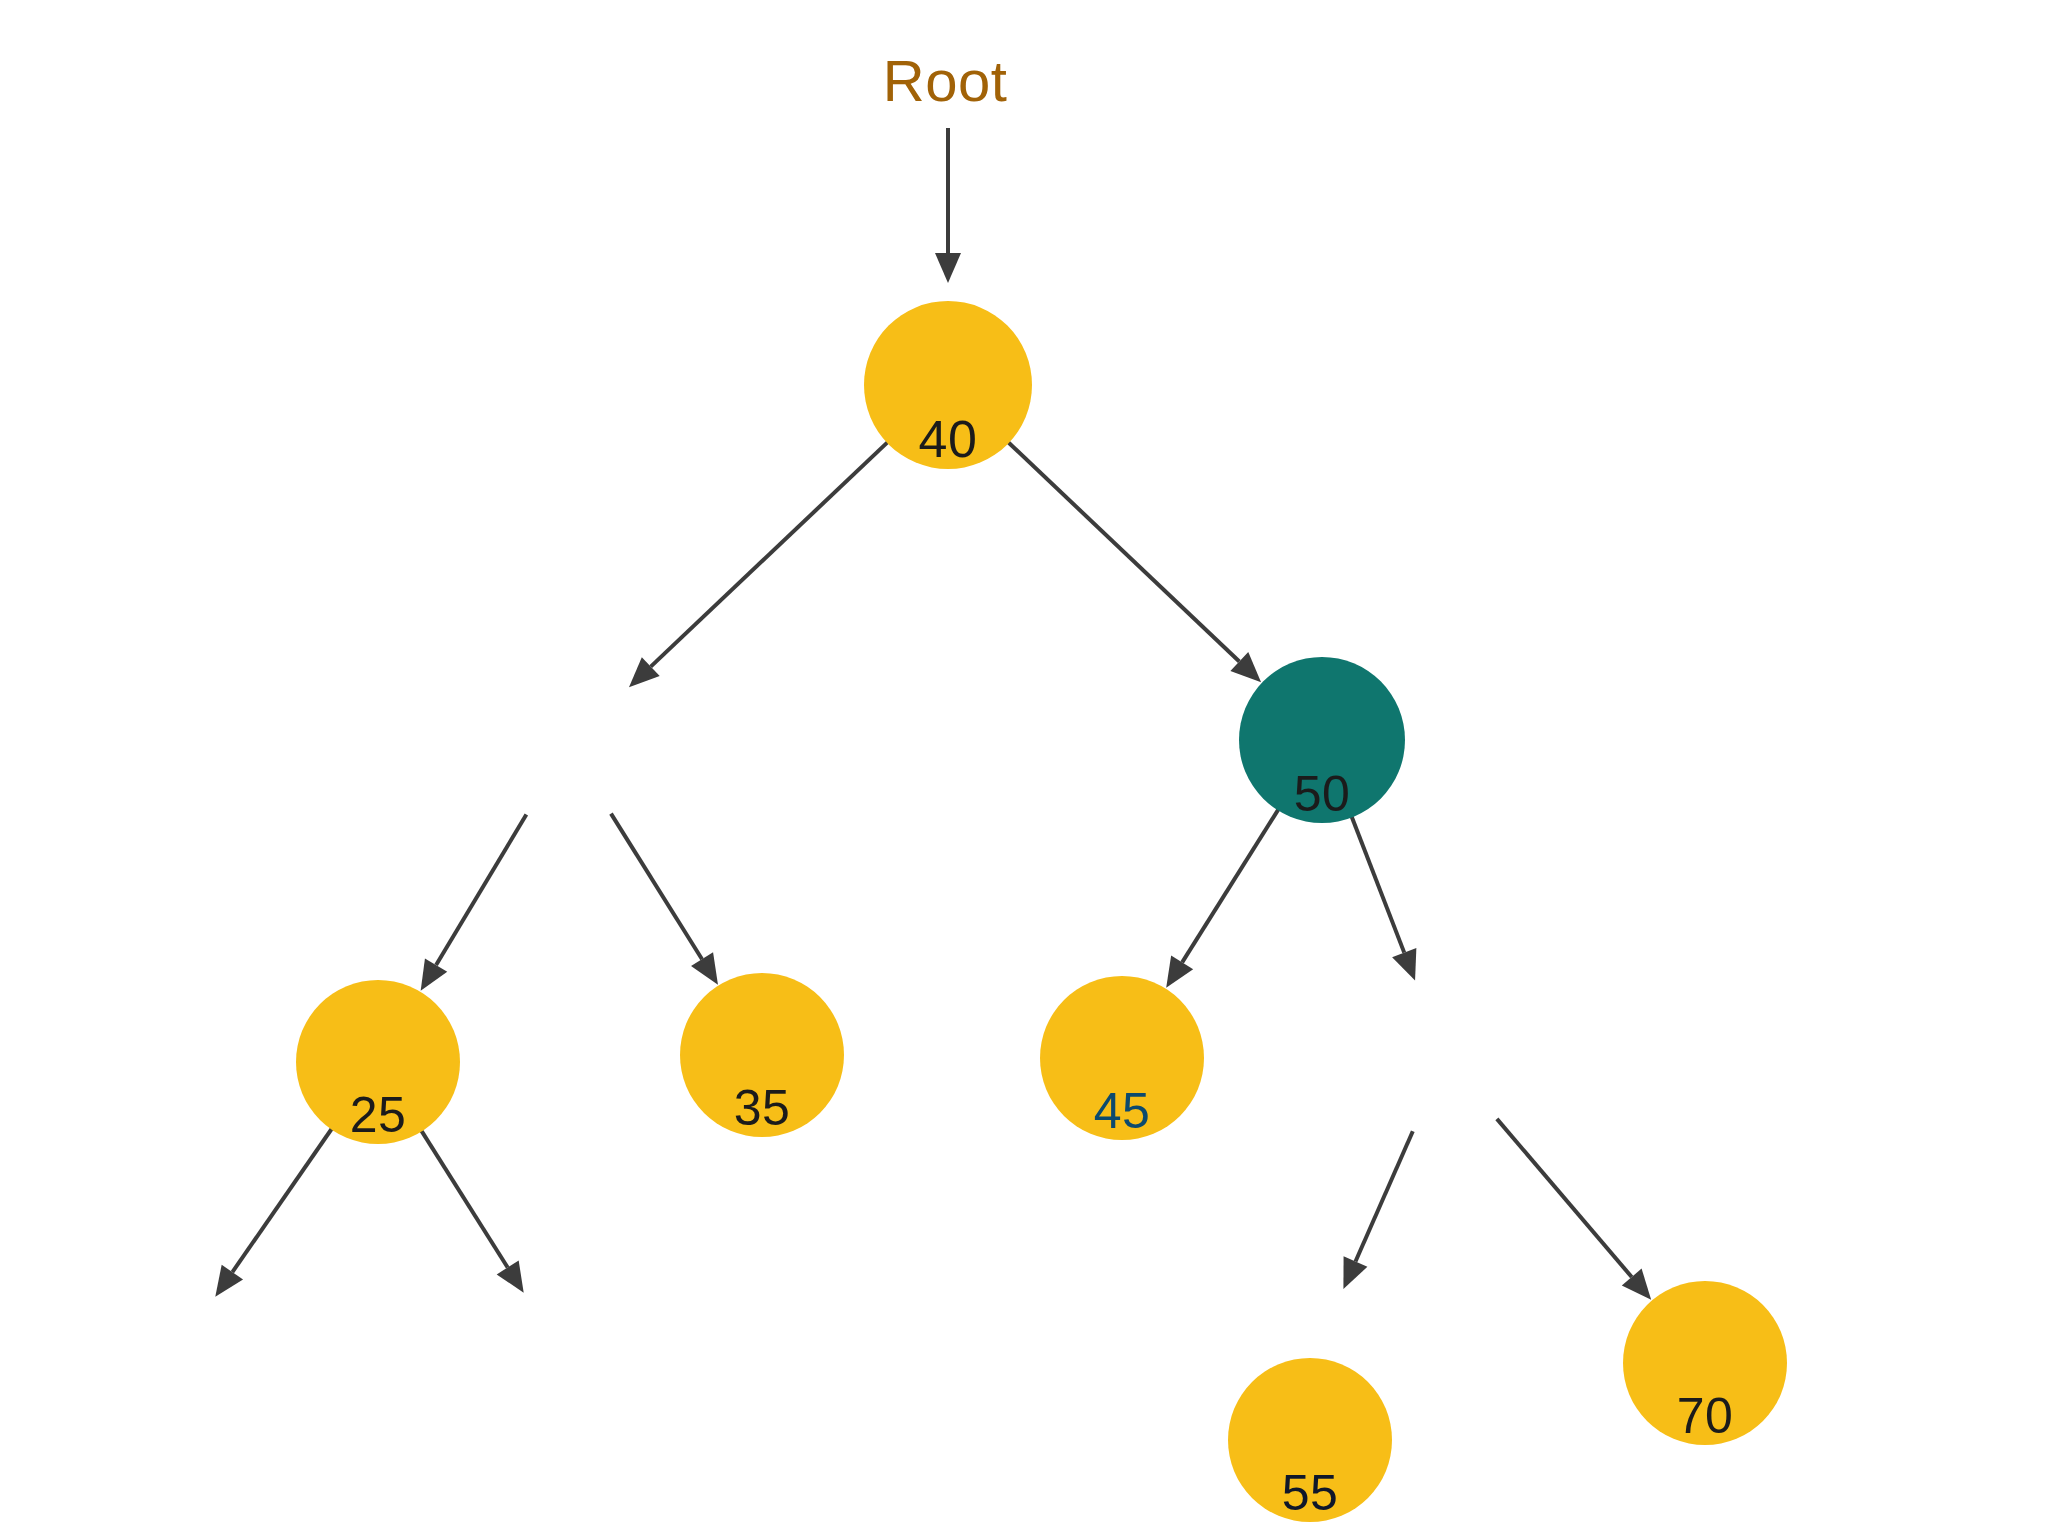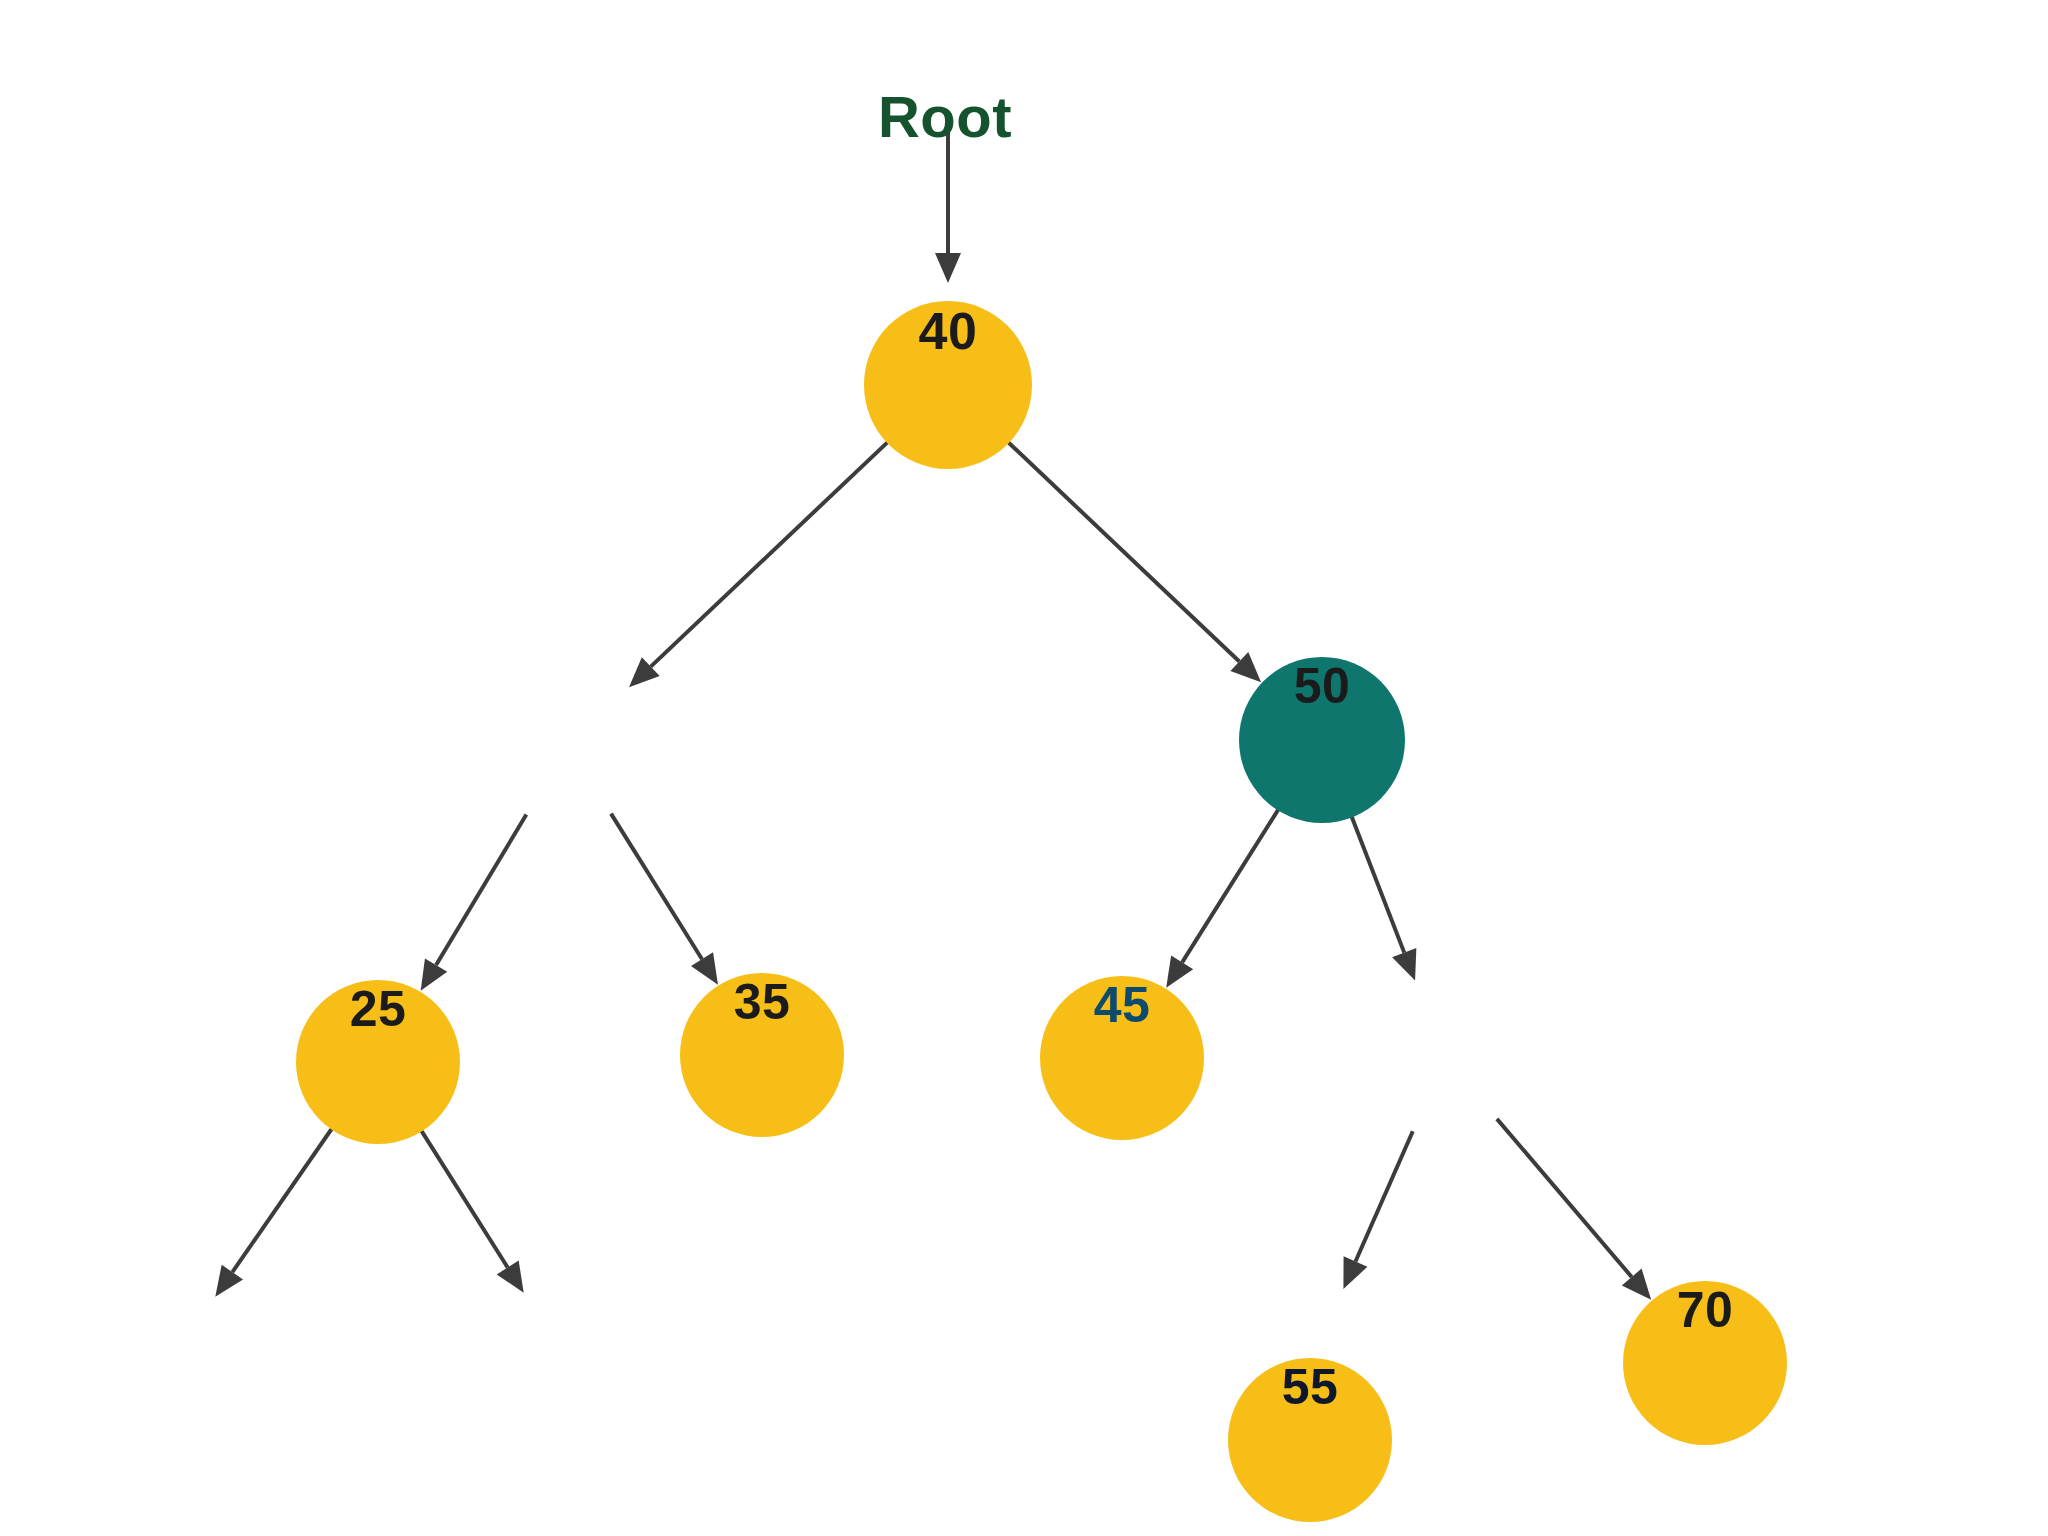--- a/index.html
+++ b/index.html
@@ -19,37 +19,36 @@
     position: absolute;
     left: 0;
     top: 0;
     width: 2048px;
     height: 1536px;
   }
   .node {
     position: absolute;
     border-radius: 50%;
     display: flex;
-    align-items: flex-start;
+    align-items: flex-end;
     justify-content: center;
     background: #f7be17;
     color: #1b1b1b;
     font-family: "Liberation Sans", sans-serif;
-    font-weight: bold;
+    font-weight: normal;
     letter-spacing: 0.5px;
     user-select: none;
   }
   .root-label {
     position: absolute;
     font-family: "Liberation Sans", sans-serif;
-    font-weight: bold;
-    color: #14532d;
+    font-weight: normal;
+    color: #a16207;
     white-space: nowrap;
     letter-spacing: 0.5px;
-    margin-top: 36px;
   }
 </style>
 </head>
 <body>
 
 <div id="stage" style="background: rgb(255, 255, 255);">
 
   <svg id="edge-layer" viewBox="0 0 2048 1536" xmlns="http://www.w3.org/2000/svg">
       <line x1="948" y1="128" x2="948" y2="253" stroke="#3c3c3c" stroke-width="4" stroke-linecap="butt"></line>
       <polygon points="948,283 935,253 961,253" fill="#3c3c3c"></polygon>

